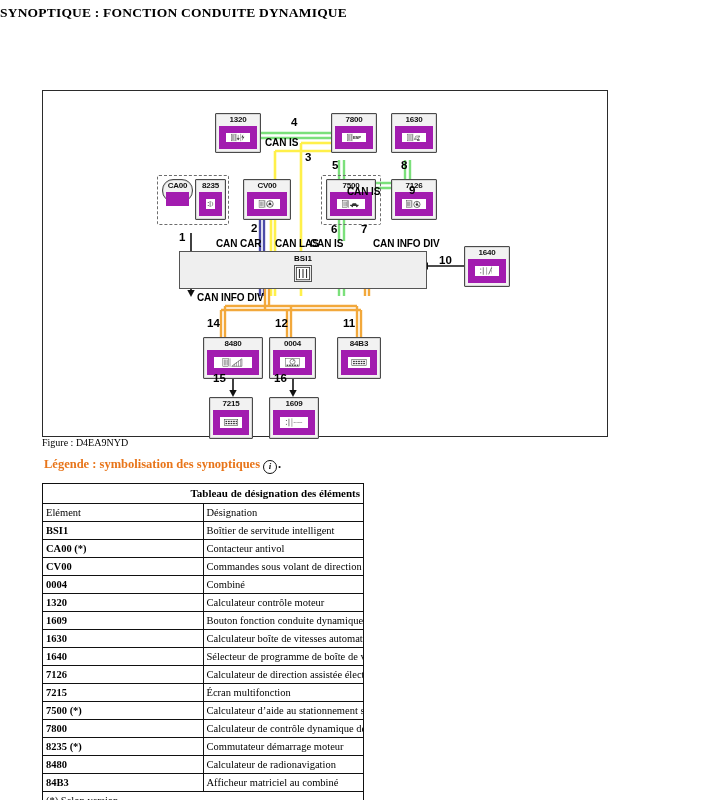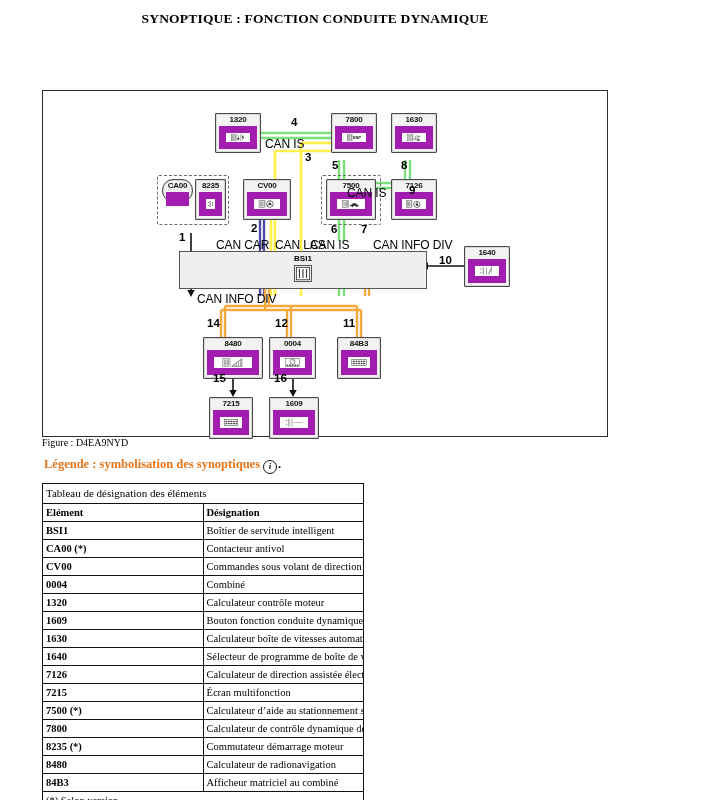--- a/index.html
+++ b/index.html
@@ -14,27 +14,25 @@
     font-family: "Liberation Serif", serif;
     color: #000;
     overflow: hidden;
   }
 
   
   #page-title {
     position: absolute;
     left: 0; top: 5px;
     width: 630px;
-    text-align: center;
     font-family: "Liberation Serif", serif;
     font-weight: bold;
     font-size: 13.5px;
     letter-spacing: 0.2px;
     color: #000;
-    margin-top: 6px;
   }
 
   
   #diagram-frame {
     position: absolute;
     left: 42px; top: 90px;
     width: 566px; height: 347px;
     border: 1px solid #2b2b2b;
     background: #ffffff;
     box-sizing: border-box;
@@ -108,22 +106,22 @@
     width: 18px; height: 17px;
     border: 1px solid #555;
     background: #fff;
     box-sizing: border-box;
   }
 
   
   .bus-label {
     position: absolute;
     font-family: "Liberation Sans", sans-serif;
-    font-size: 12px;
-    font-weight: normal;
+    font-size: 10px;
+    font-weight: bold;
     color: #000;
     white-space: nowrap;
     letter-spacing: -0.1px;
   }
   
   .link-num {
     position: absolute;
     font-family: "Liberation Sans", sans-serif;
     font-size: 11.5px;
     font-weight: bold;
@@ -181,27 +179,27 @@
   #elements-table td, #elements-table th {
     border: 1px solid #111;
     padding: 1px 3px;
     vertical-align: middle;
     line-height: 13px;
     height: 15px;
     overflow: hidden;
     white-space: nowrap;
   }
   #elements-table .tbl-title {
-    text-align: left;
-    font-weight: normal;
+    text-align: right;
+    font-weight: bold;
     font-size: 11px;
     height: 17px;
   }
   #elements-table .col-el { width: 52px; font-weight: bold; }
-  #elements-table .hdr { font-weight: bold; margin-left: 48px; }
+  #elements-table .hdr { font-weight: normal; margin-left: 48px; }
   #elements-table .footnote { text-align: left; font-weight: normal; }
 </style>
 </head>
 <body>
 
 <div id="page-title">SYNOPTIQUE : FONCTION CONDUITE DYNAMIQUE</div>
 
 <div id="diagram-frame">
 
   <svg id="diagram-canvas" viewBox="0 0 566 347" xmlns="http://www.w3.org/2000/svg">

